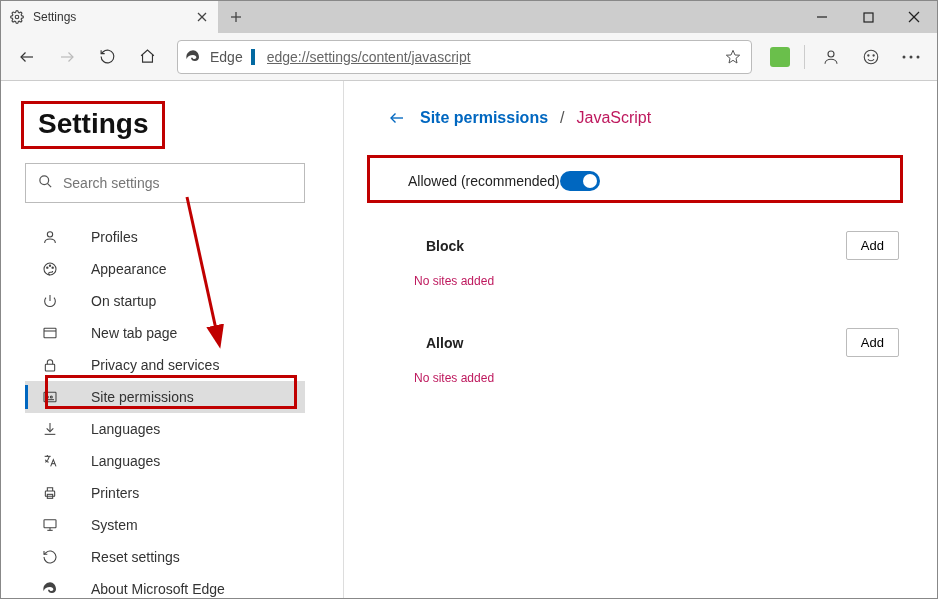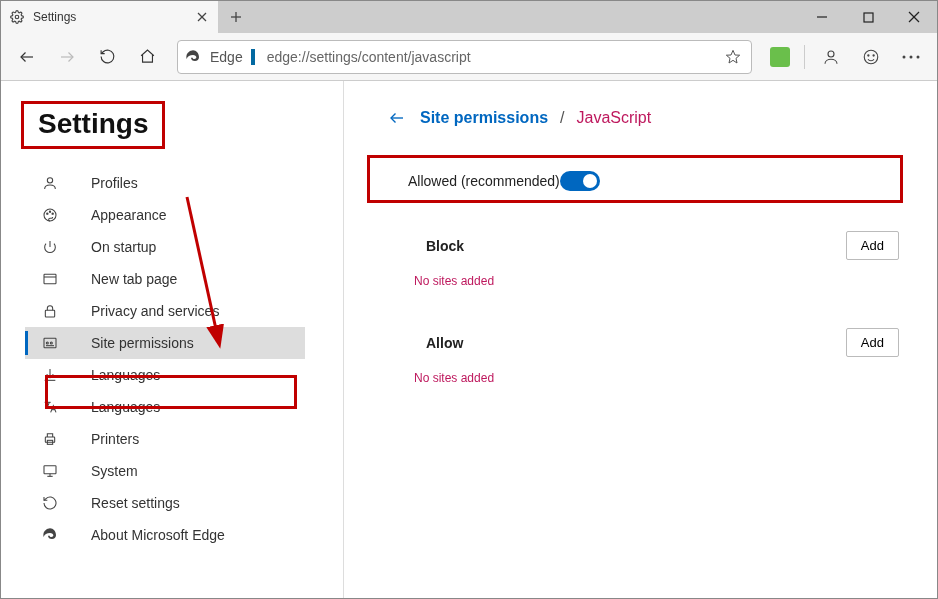--- a/index.html
+++ b/index.html
@@ -15,21 +15,21 @@
   .winctrls { margin-left: auto; display:flex; }
   .winctrls div { width: 46px; display:flex; align-items:center; justify-content:center; color:#222; cursor:pointer; }
 
   
   .toolbar { height: 48px; background: #f6f6f6; border-bottom: 1px solid #ccc; display:flex; align-items:center; padding: 0 8px; gap: 4px; }
   .tbtn { width: 36px; height: 36px; display:flex; align-items:center; justify-content:center; color:#333; cursor:pointer; border-radius:2px; }
   .tbtn.disabled { color:#aaa; cursor:default; }
   .addrbar { flex:1; height: 34px; margin: 0 8px; background:#fff; border:1px solid #bbb; border-radius:4px; display:flex; align-items:center; padding: 0 6px; gap:8px; }
   .addrbar .elogo { width:18px;height:18px; display:flex;align-items:center;justify-content:center;}
   .addrbar .edge-label { font-size:14px; color:#555; padding-right:8px; border-right:4px solid #0369a1;}
-  .addrbar .url { flex:1; font-size:14px; color:#666; border:none; outline:none; padding-left:4px;}
+  .addrbar .url { flex:1; font-size:14px; color:#666; border:none; outline:none; padding-left:4px;text-decoration:underline;}
   .addrbar .star { width:24px; display:flex; align-items:center; justify-content:center; color:#555; cursor:pointer;}
   .ext-badge { width:20px;height:20px;background:#6abf4b;border-radius:3px; margin:0 6px;}
   .rdiv { width:1px; height:24px; background:#ccc; margin: 0 4px;}
 
   
   .content { display:flex; height: calc(599px - 32px - 48px - 2px); }
   .sidebar { width: 342px; padding: 20px 24px 0 24px; position:relative; }
   .maincol { flex:1; border-left:1px solid #ddd; padding: 28px 36px 0 44px; position:relative; }
 
   .settings-heading { font-size: 28px; font-weight:600; color:#111; padding: 4px 14px 6px 14px; display:inline-block; }
@@ -181,20 +181,27 @@
       </svg>
     </div>
 </div>
 
 <div class="content">
   <div class="sidebar">
     <span class="hl-heading hlbox-red">
       <span class="settings-heading">Settings</span>
     </span>
 
+    <div class="searchbox">
+      <span><svg width="15" height="15" viewBox="0 0 24 24" fill="none" stroke="#555" stroke-width="2">
+            <circle cx="10" cy="10" r="7"></circle>
+            <line x1="21" y1="21" x2="15" y2="15"></line>
+          </svg></span>
+      <input placeholder="Search settings" style="">
+    </div>
 
     <div class="navlist">
       <div class="navitem">
           <span class="ic">
             <svg width="16" height="16" viewBox="0 0 24 24" fill="none" stroke="#444" stroke-width="1.6">
               <circle cx="12" cy="8" r="4"></circle>
               <path d="M4 21c0-4 4-6 8-6s8 2 8 6"></path>
             </svg>
           </span>
           <span>Profiles</span>

